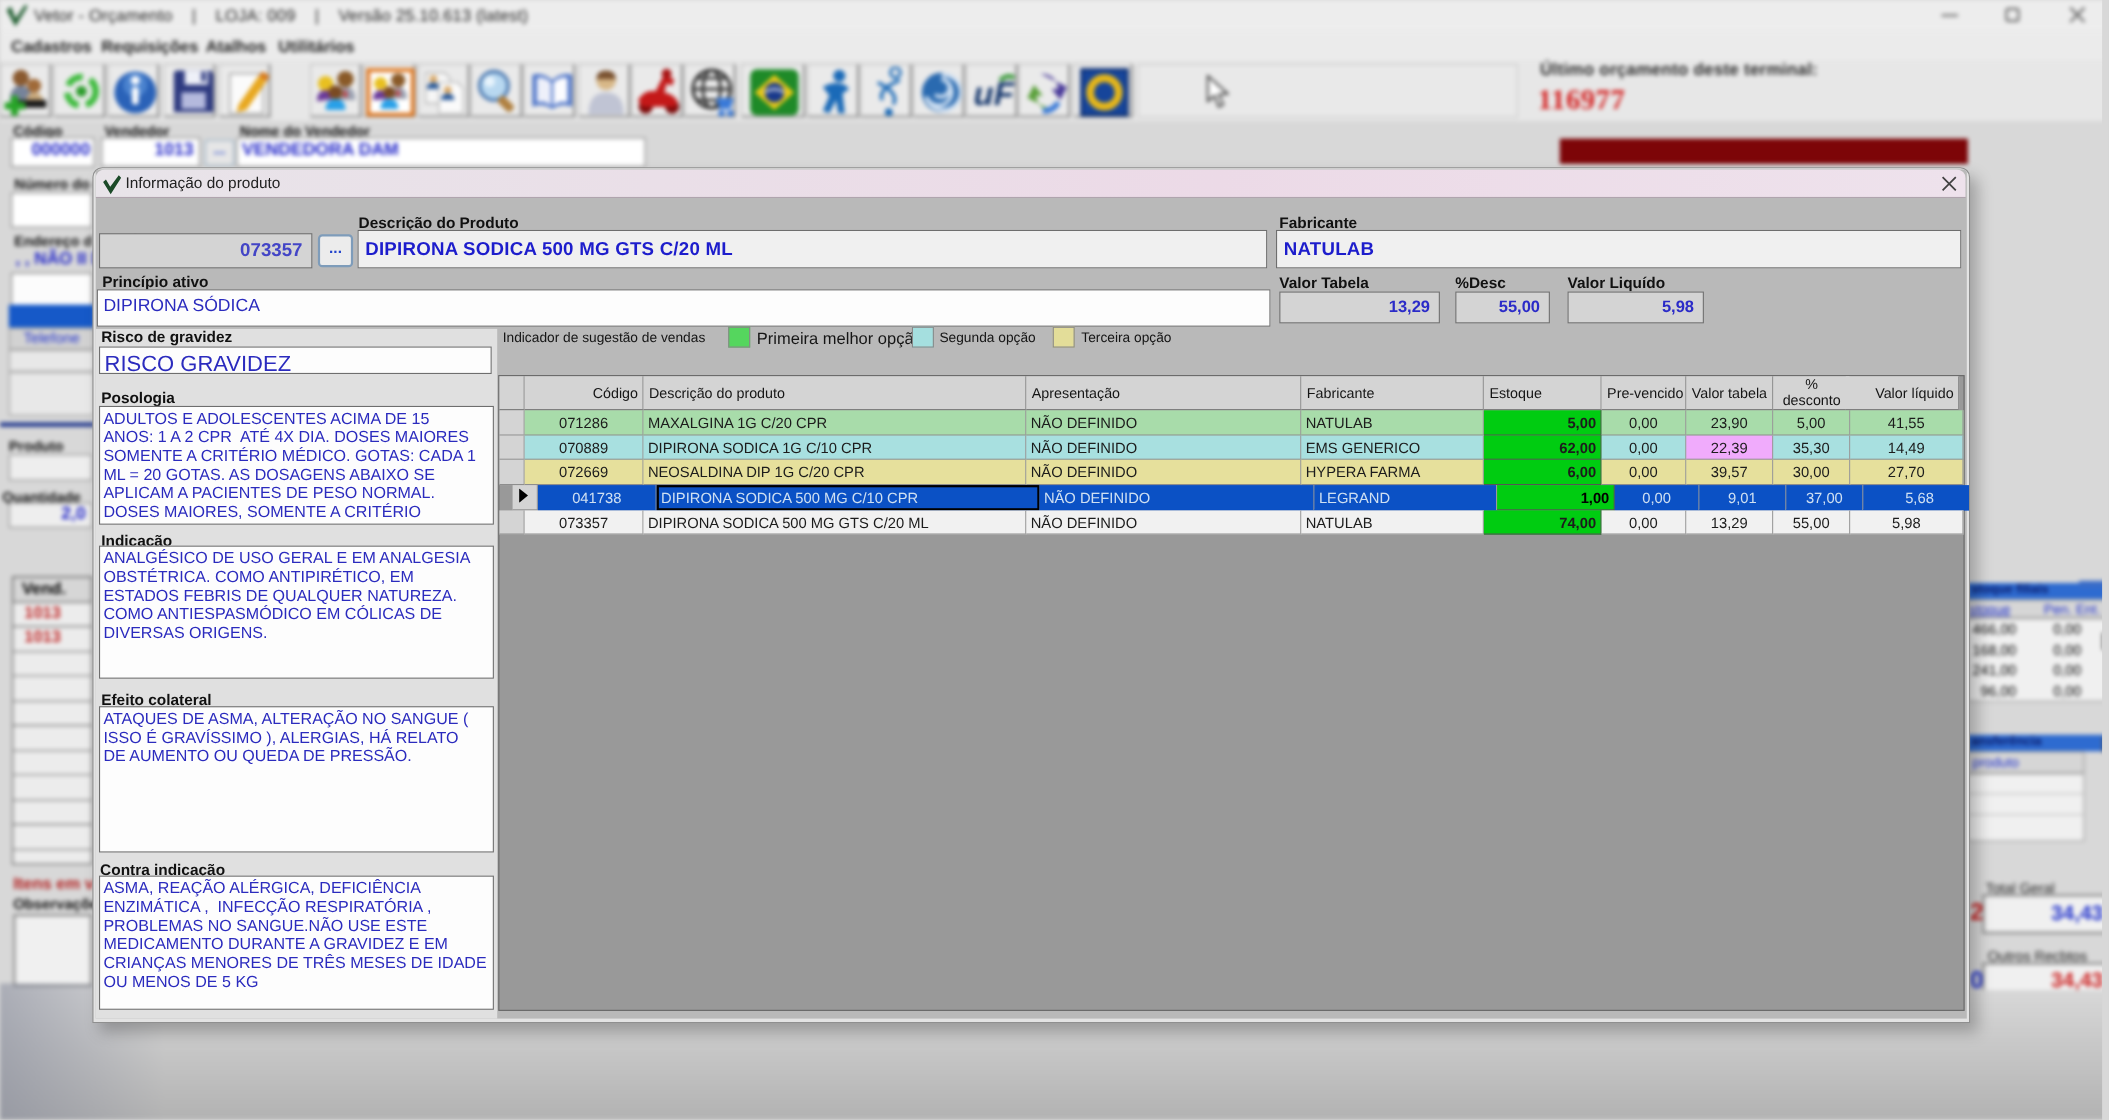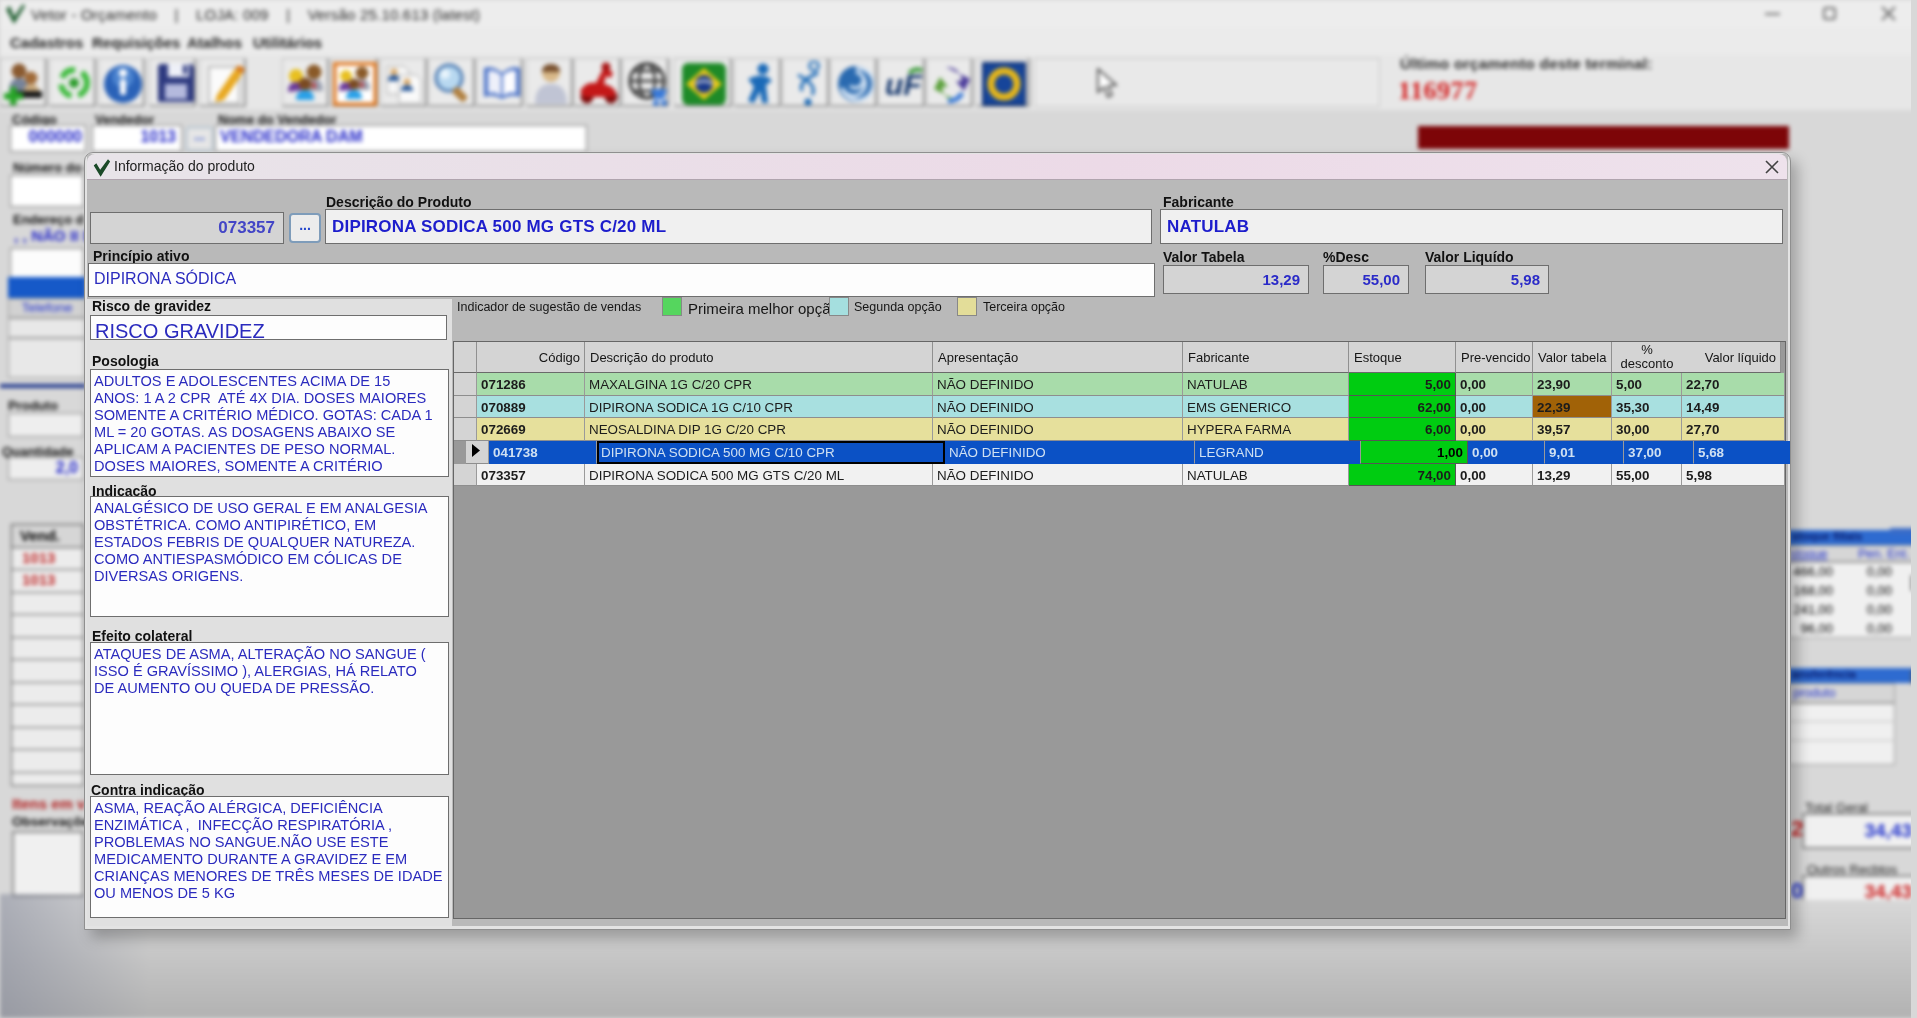--- a/index.html
+++ b/index.html
@@ -32,21 +32,21 @@
   .ta { position:absolute; border:1px solid #6e6e6e; background:#fdfdfd;
     font-size:14.6px; line-height:16.9px; color:#2b2bbe; padding:3px 0 0 3px; overflow:hidden; white-space:nowrap; }
   
   .hc { position:absolute; top:0; height:31px; background:#d4d4d4; border-right:1px solid #909090;
     border-bottom:1px solid #6a6a6a; font-size:13px; color:#151515; padding:8px 4px 0 5px;
     white-space:nowrap; overflow:hidden; }
   .gr { position:absolute; left:0; width:1331px; height:23px; }
   .gr .c { position:absolute; top:0; height:23px; border-right:1px solid #9a9a9a;
     border-bottom:1px solid #8e8e8e; font-size:13.4px; color:#1c1c1c; padding:4px 4px 0 4px;
     white-space:nowrap; overflow:hidden; }
-  .num { text-align:left;font-weight:bold; }
+  .num { text-align:center; }
   .est { background:#00cc11; font-weight:700; text-align:right; color:#000;
     border-right:1px solid #555 !important; border-bottom:1px solid #555 !important; }
   .sel .c { color:#cfe0f2; border-bottom:1px solid #0b51c5;margin-left:12px; }
   .sel .est { color:#000; }
 </style>
 </head>
 <body>
 <div id="screen">
   <div id="bg">
     <div id="titlebar">
@@ -373,31 +373,31 @@
       <div class="gr" style="top:31px">
         <div class="c" style="left:0;width:23px;background:#d4d4d4"></div>
         <div class="c num" style="left:23px;width:108px;background:#a8dcaa">071286</div>
         <div class="c" style="left:131px;width:348px;background:#a8dcaa">MAXALGINA 1G C/20 CPR</div>
         <div class="c" style="left:479px;width:250px;background:#a8dcaa">NÃO DEFINIDO</div>
         <div class="c" style="left:729px;width:166px;background:#a8dcaa">NATULAB</div>
         <div class="c est" style="left:895px;width:107px">5,00</div>
         <div class="c num" style="left:1002px;width:77px;background:#a8dcaa">0,00</div>
         <div class="c num" style="left:1079px;width:79px;background:#a8dcaa">23,90</div>
         <div class="c num" style="left:1158px;width:70px;background:#a8dcaa">5,00</div>
-        <div class="c num" style="left:1228px;width:103px;background:#a8dcaa">22,70</div>
+        <div class="c num" style="left:1228px;width:103px;background:#a8dcaa">41,55</div>
       </div>
       <div class="gr" style="top:54px;height:22px">
         <div class="c" style="left:0;width:23px;height:22px;background:#d4d4d4"></div>
         <div class="c num" style="left:23px;width:108px;height:22px;background:#a8e0e0">070889</div>
         <div class="c" style="left:131px;width:348px;height:22px;background:#a8e0e0">DIPIRONA SODICA 1G C/10 CPR</div>
         <div class="c" style="left:479px;width:250px;height:22px;background:#a8e0e0">NÃO DEFINIDO</div>
         <div class="c" style="left:729px;width:166px;height:22px;background:#a8e0e0">EMS GENERICO</div>
         <div class="c est" style="left:895px;width:107px;height:22px">62,00</div>
         <div class="c num" style="left:1002px;width:77px;height:22px;background:#a8e0e0">0,00</div>
-        <div class="c num" style="left:1079px;width:79px;height:22px;background:#a16207">22,39</div>
+        <div class="c num" style="left:1079px;width:79px;height:22px;background:#f0abfc">22,39</div>
         <div class="c num" style="left:1158px;width:70px;height:22px;background:#a8e0e0">35,30</div>
         <div class="c num" style="left:1228px;width:103px;height:22px;background:#a8e0e0">14,49</div>
       </div>
       <div class="gr" style="top:76px">
         <div class="c" style="left:0;width:23px;background:#d4d4d4"></div>
         <div class="c num" style="left:23px;width:108px;background:#e6e09c">072669</div>
         <div class="c" style="left:131px;width:348px;background:#e6e09c">NEOSALDINA DIP 1G C/20 CPR</div>
         <div class="c" style="left:479px;width:250px;background:#e6e09c">NÃO DEFINIDO</div>
         <div class="c" style="left:729px;width:166px;background:#e6e09c">HYPERA FARMA</div>
         <div class="c est" style="left:895px;width:107px">6,00</div>

